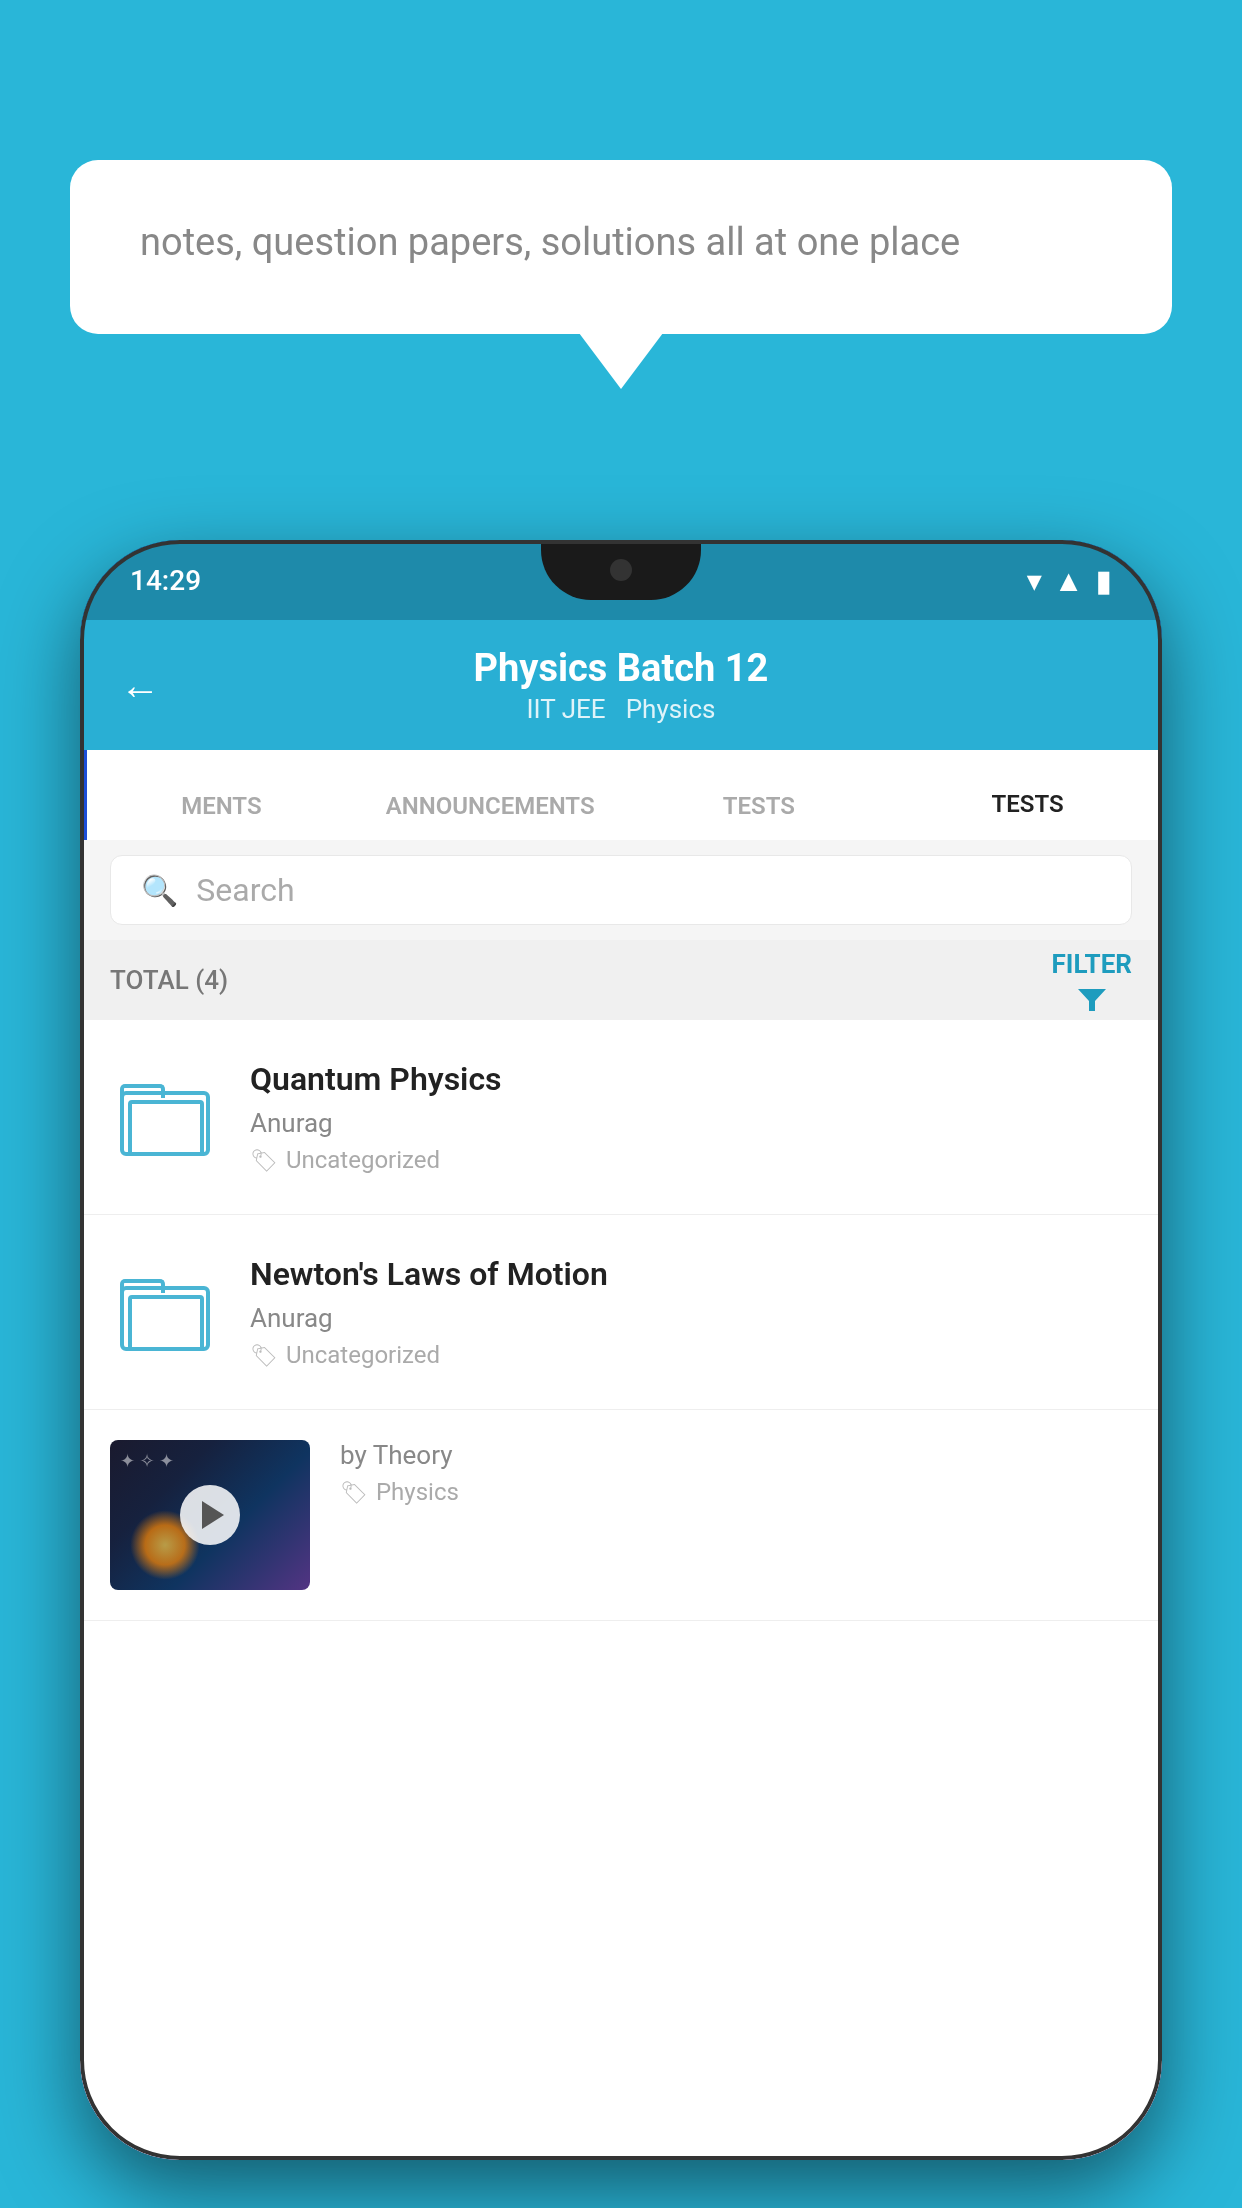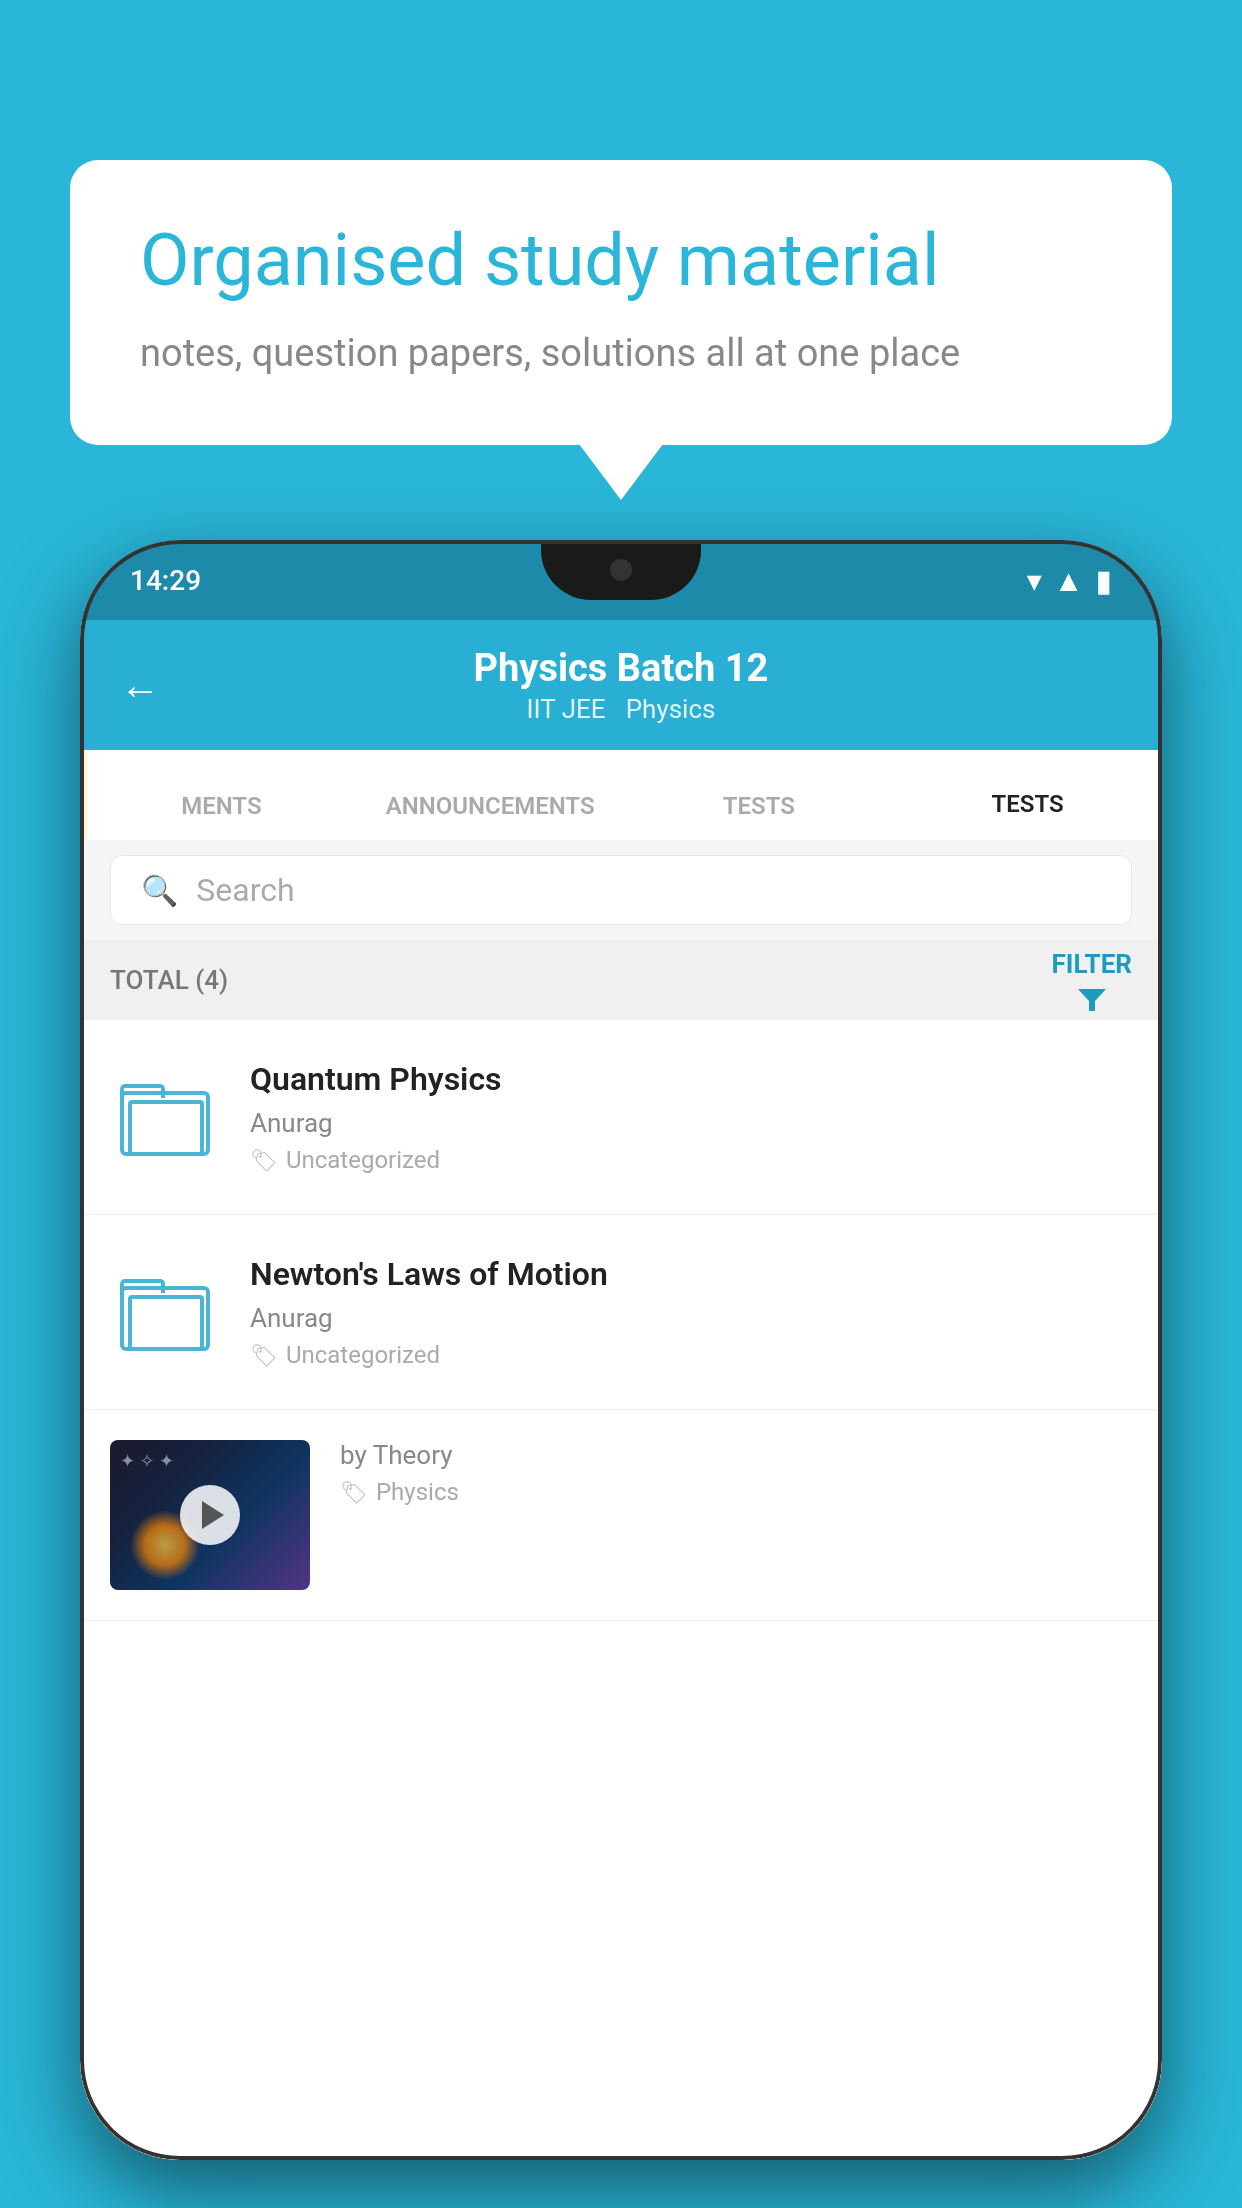--- a/index.html
+++ b/index.html
@@ -435,28 +435,27 @@
 
     
     .phone-screen {
       position: absolute;
       top: 0;
       left: 0;
       right: 0;
       bottom: 0;
       border-radius: 96px;
       overflow: hidden;
-      background: #fef9c3;
+      background: #1d4ed8;
     }
   </style>
 </head>
 <body>
 
 <div class="speech-bubble">
-  <h1>Organised study material</h1>
   <p>notes, question papers, solutions all at one place</p>
 </div>
 
 <div class="phone-wrap">
   <div class="phone">
 
     <div class="phone-screen">
 
       <div class="phone-status-bar">
         <span class="status-time">14:29</span>

